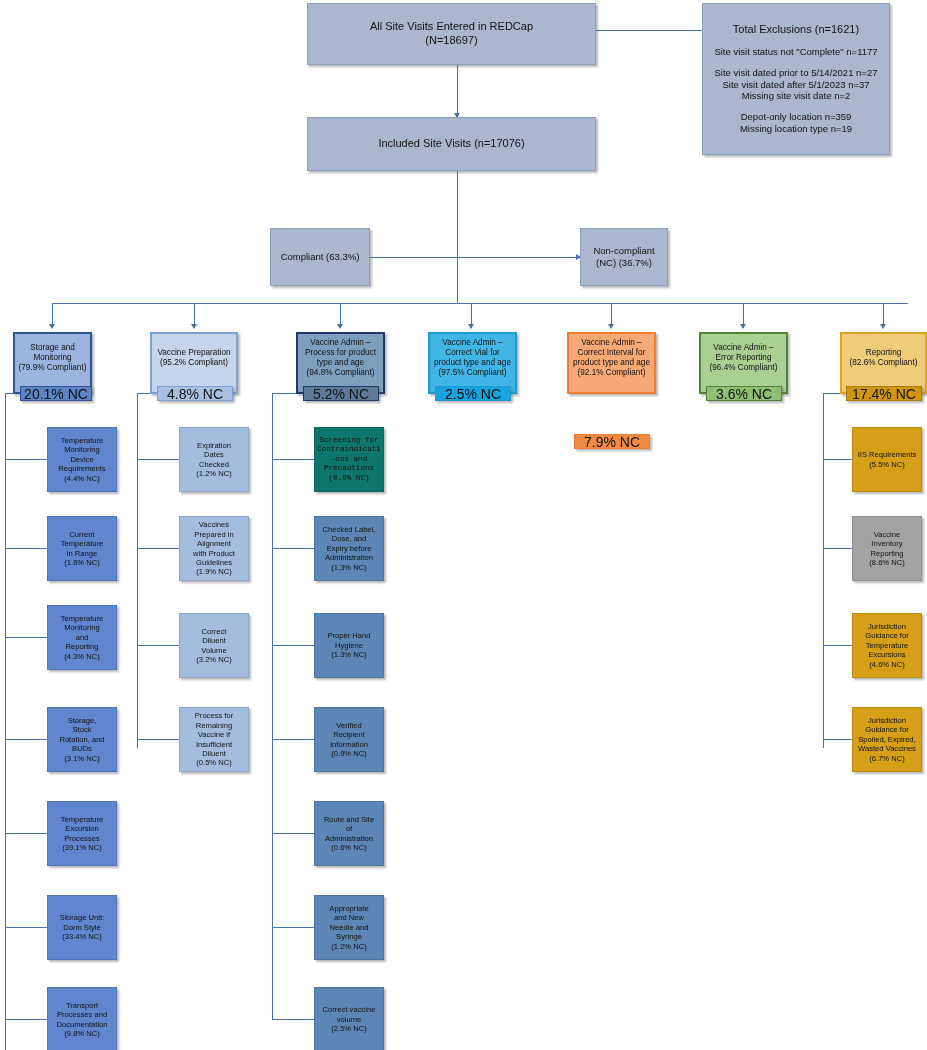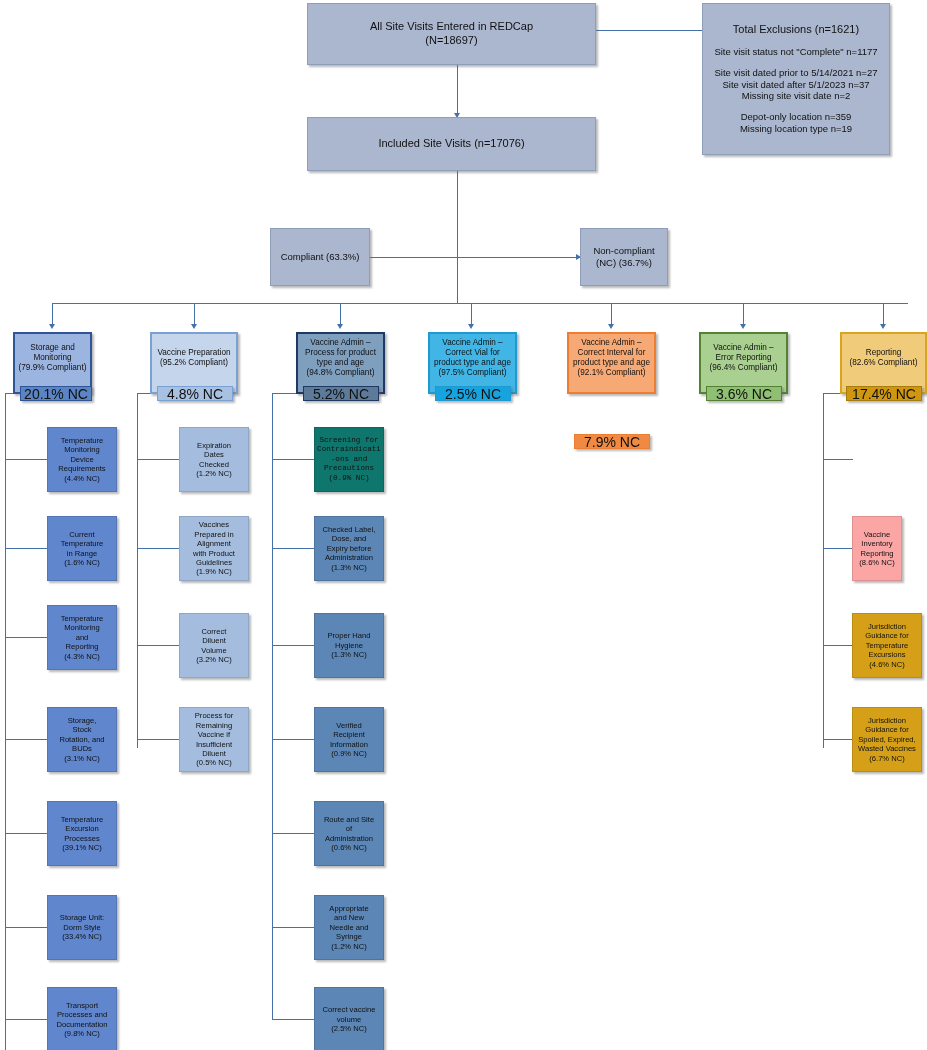--- a/index.html
+++ b/index.html
@@ -309,21 +309,23 @@
 
   <div class="box cat-head shadowed" style="left:699px; top:332px; width:89px; height:62px; background:#a9cf91; border-color:#548235;">Vaccine Admin –
 Error Reporting
 (96.4% Compliant)</div>
   <div class="cat-nc shadowed" style="left:706px; top:386px; width:76px; height:15px; background:#8fbf72; border-color:#548235;">3.6% NC</div>
 
   <div class="box cat-head shadowed" style="left:840px; top:332px; width:87px; height:62px; background:#efcb7a; border-color:#d9a520;">Reporting
 (82.6% Compliant)</div>
   <div class="cat-nc shadowed" style="left:846px; top:386px; width:76px; height:15px; background:#ce9611; border-color:#a77c0e;">17.4% NC</div>
 
-  <div class="box sub shadowed" style="left:852px; top:516px; width:50px; height:65px; background:#fca5a5;">Vaccine
+  <div class="box sub shadowed" style="left:852px; top:427px; width:70px; height:65px; background:#d5a017;">IIS Requirements
+(5.5% NC)</div>
+  <div class="box sub shadowed" style="left:852px; top:516px; width:70px; height:65px; background:#a3a3a3;">Vaccine
 Inventory
 Reporting
 (8.6% NC)</div>
   <div class="box sub shadowed" style="left:852px; top:613px; width:70px; height:65px; background:#d5a017;">Jurisdiction
 Guidance for
 Temperature
 Excursions
 (4.6% NC)</div>
   <div class="box sub shadowed" style="left:852px; top:707px; width:70px; height:65px; background:#d5a017;">Jurisdiction
 Guidance for

